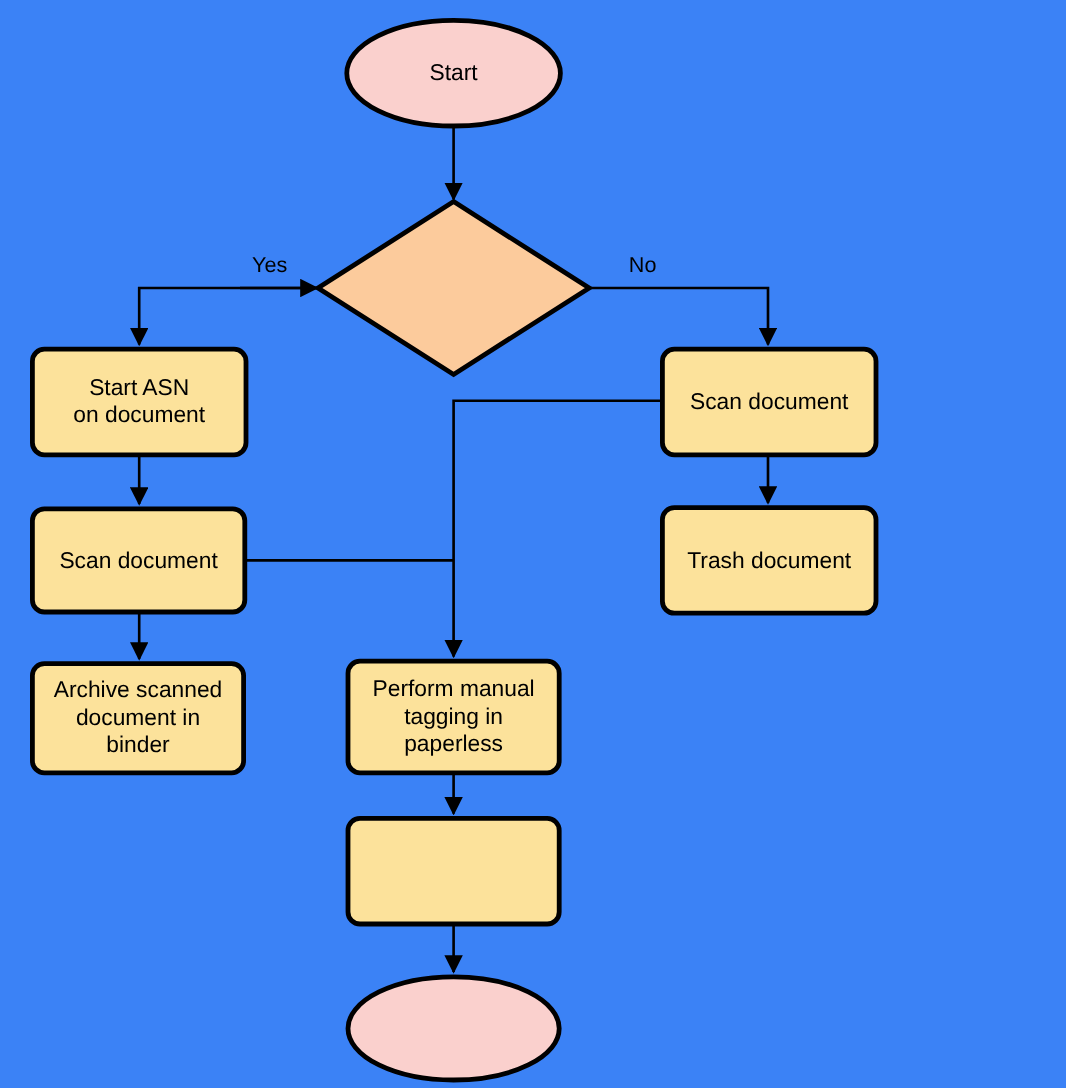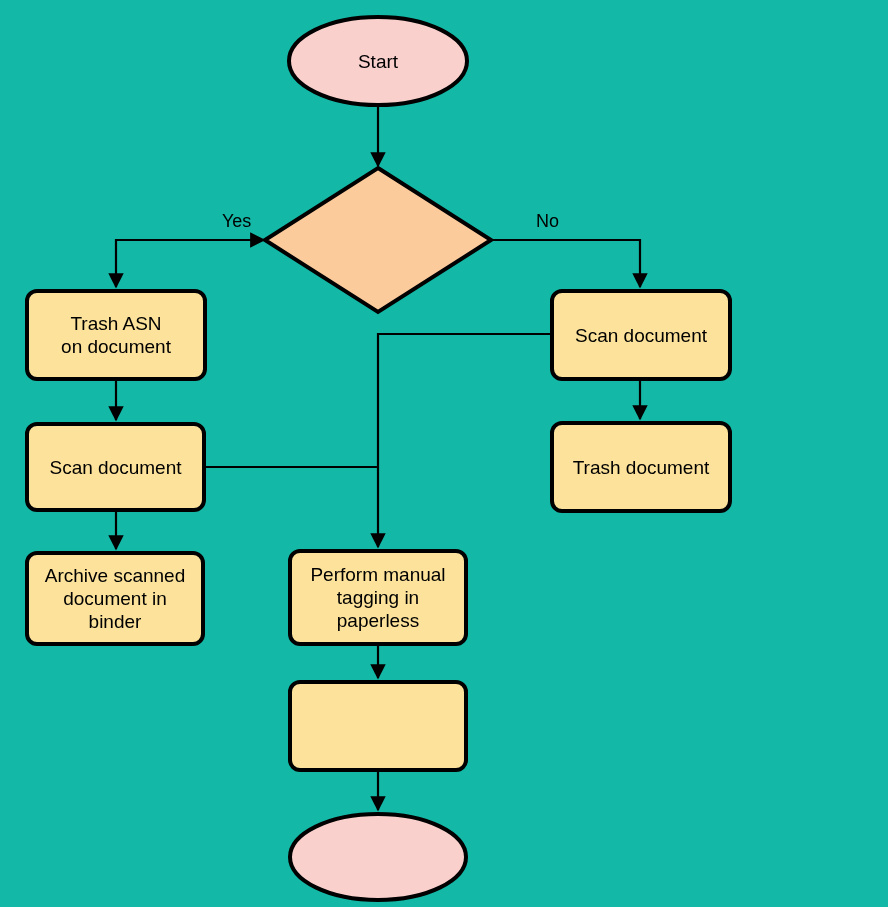--- a/index.html
+++ b/index.html
@@ -8,21 +8,21 @@
     padding: 0;
     background: #ffffff;
   }
   body {
     font-family: "Liberation Sans", sans-serif;
   }
   #flow-root {
     position: relative;
     width: 888px;
     height: 907px;
-    background: #14b8a6;
+    background: #3b82f6;
     overflow: hidden;
   }
   #flow-svg {
     position: absolute;
     left: 0;
     top: 0;
     width: 888px;
     height: 907px;
   }
   .node-label {
@@ -36,21 +36,20 @@
     line-height: 23px;
     white-space: pre-line;
     pointer-events: none;
   }
   .edge-label {
     position: absolute;
     color: #000000;
     font-size: 18px;
     line-height: 20px;
     white-space: nowrap;
-    margin-left: 12px;
   }
   .note-text {
     position: absolute;
     color: #000000;
     font-size: 19px;
     line-height: 25px;
     font-style: italic;
     white-space: pre-line;
   }
 </style>
@@ -107,21 +106,21 @@
     <rect x="290" y="551" width="176" height="93" rx="10" ry="10" fill="#fce29b" stroke="#000000" stroke-width="4"></rect>
 
     <rect x="290" y="682" width="176" height="88" rx="10" ry="10" fill="#fce29b" stroke="#000000" stroke-width="4"></rect>
 
     <ellipse cx="378" cy="857" rx="88" ry="43" fill="#fad0cd" stroke="#000000" stroke-width="4"></ellipse>
   </svg>
 
   <div class="node-label" style="left:289px; top:17px; width:178px; height:88px;">Start</div>
 
 
-  <div class="node-label" style="left:27px; top:291px; width:178px; height:88px;">Trash ASN
+  <div class="node-label" style="left:27px; top:291px; width:178px; height:88px;">Start ASN
 on document</div>
 
   <div class="node-label" style="left:27px; top:424px; width:177px; height:86px;">Scan document</div>
 
   <div class="node-label" style="left:27px; top:553px; width:176px; height:91px;">Archive scanned
 document in
 binder</div>
 
   <div class="node-label" style="left:552px; top:291px; width:178px; height:88px;">Scan document</div>
 

